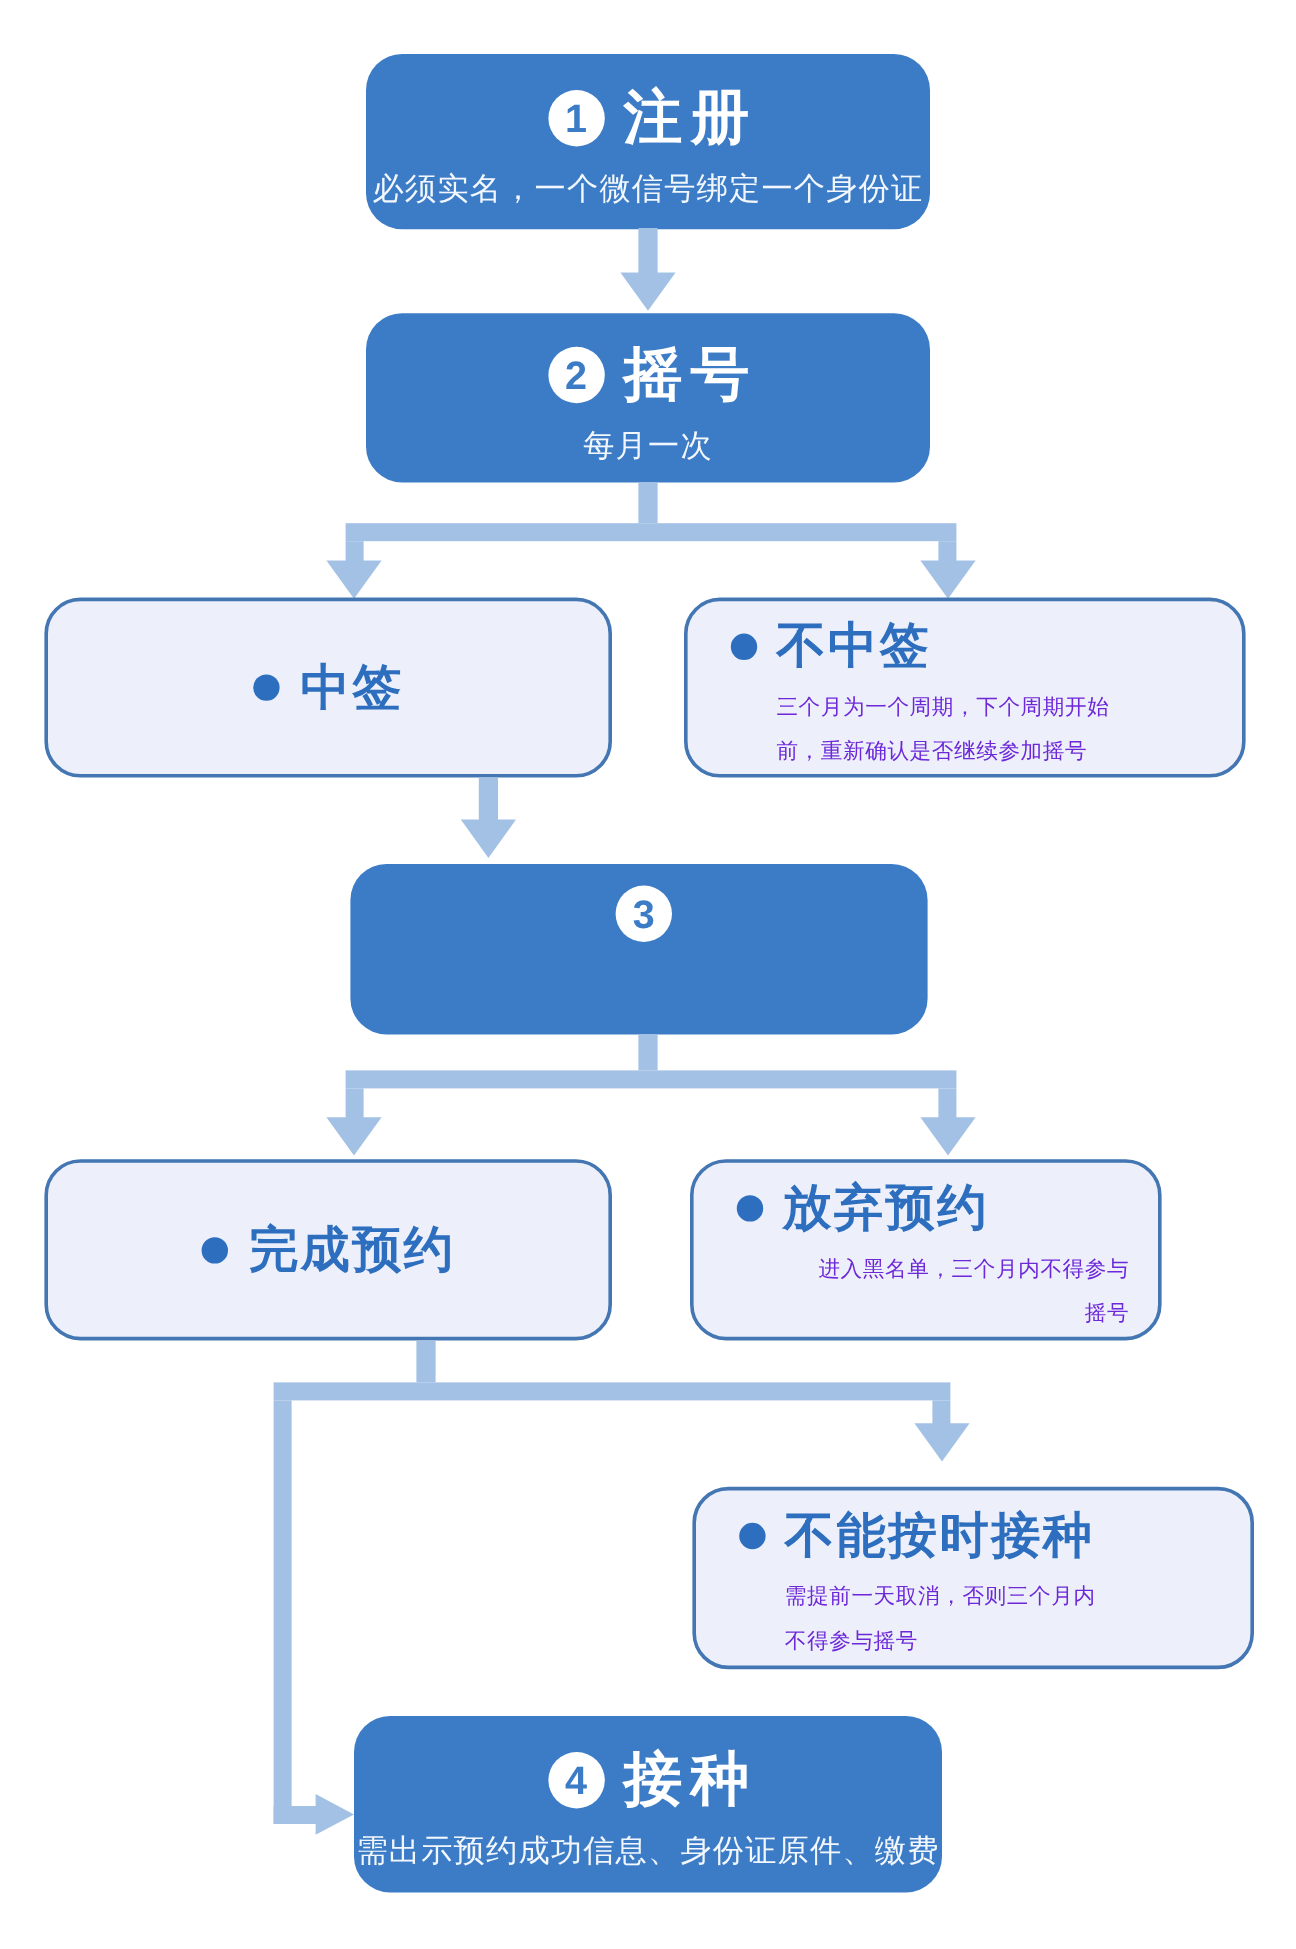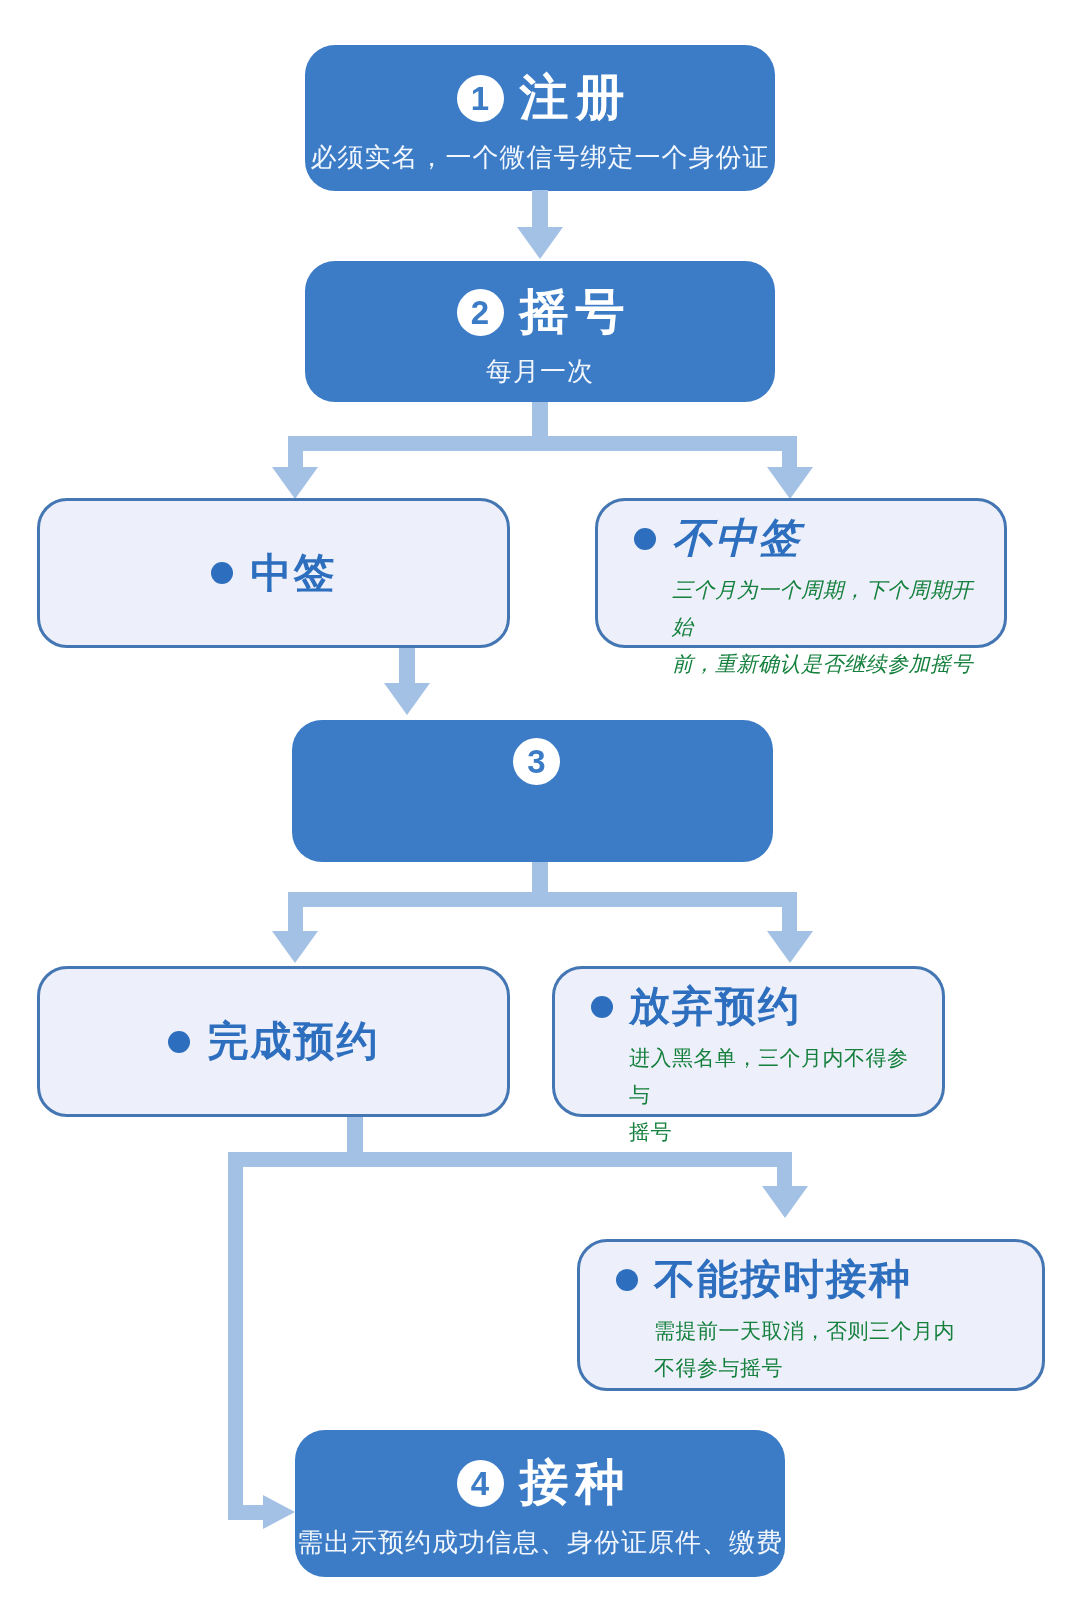--- a/index.html
+++ b/index.html
@@ -30,22 +30,22 @@
     border-radius:30px; box-sizing:border-box; color:#2d6fbe;
   }
   .outcome.centered { display:flex; align-items:center; justify-content:center; gap:18px; }
   .dot {
     width:22px; height:22px; border-radius:50%; background:#2d6fbe; flex:0 0 auto;
   }
   .outcome-title { font-size:41px; font-weight:bold; letter-spacing:2px; }
   .outcome.detailed { padding:10px 24px 0 36px; }
   .outcome-title-row { display:flex; align-items:center; gap:16px; }
   .outcome-body {
-    margin-left:38px; margin-top:5px; font-size:21px; line-height:37px;
-    color:#15803d; letter-spacing:0.5px;
+    margin-left:38px; margin-top:5px; font-size:18px; line-height:37px;
+    color:#6d28d9; letter-spacing:0.5px;
   }
   
   .conn { position:absolute; background:#a3c1e5; }
   .arrow-down {
     position:absolute; width:0; height:0;
     border-left:23px solid transparent; border-right:23px solid transparent;
     border-top:32px solid #a3c1e5;
   }
   .arrow-right {
     position:absolute; width:0; height:0;
@@ -82,21 +82,21 @@
   <div class="conn" style="left:288px; top:451px; width:15px; height:17px;"></div>
   <div class="arrow-down" style="left:272px; top:467px;"></div>
   <div class="conn" style="left:782px; top:451px; width:15px; height:17px;"></div>
   <div class="arrow-down" style="left:767px; top:467px;"></div>
 
   <div class="outcome centered" style="left:37px; top:498px; width:473px; height:150px;">
     <span class="dot"></span>
     <span class="outcome-title">中签</span>
   </div>
 
-  <div class="outcome detailed" style="left:595px; top:498px; width:412px; height:150px;font-style:italic;">
+  <div class="outcome detailed" style="left:570px; top:498px; width:468px; height:150px;">
     <div class="outcome-title-row">
       <span class="dot"></span>
       <span class="outcome-title">不中签</span>
     </div>
     <div class="outcome-body">
       <div>三个月为一个周期，下个周期开始</div>
       <div>前，重新确认是否继续参加摇号</div>
     </div>
   </div>
 
@@ -114,21 +114,21 @@
   <div class="conn" style="left:288px; top:907px; width:15px; height:25px;"></div>
   <div class="arrow-down" style="left:272px; top:931px;"></div>
   <div class="conn" style="left:782px; top:907px; width:15px; height:25px;"></div>
   <div class="arrow-down" style="left:767px; top:931px;"></div>
 
   <div class="outcome centered" style="left:37px; top:966px; width:473px; height:151px;text-align:center;">
     <span class="dot"></span>
     <span class="outcome-title">完成预约</span>
   </div>
 
-  <div class="outcome detailed" style="left:552px; top:966px; width:393px; height:151px;">
+  <div class="outcome detailed" style="left:575px; top:966px; width:393px; height:151px;text-align:right;">
     <div class="outcome-title-row">
       <span class="dot"></span>
       <span class="outcome-title">放弃预约</span>
     </div>
     <div class="outcome-body">
       <div>进入黑名单，三个月内不得参与</div>
       <div>摇号</div>
     </div>
   </div>
 

